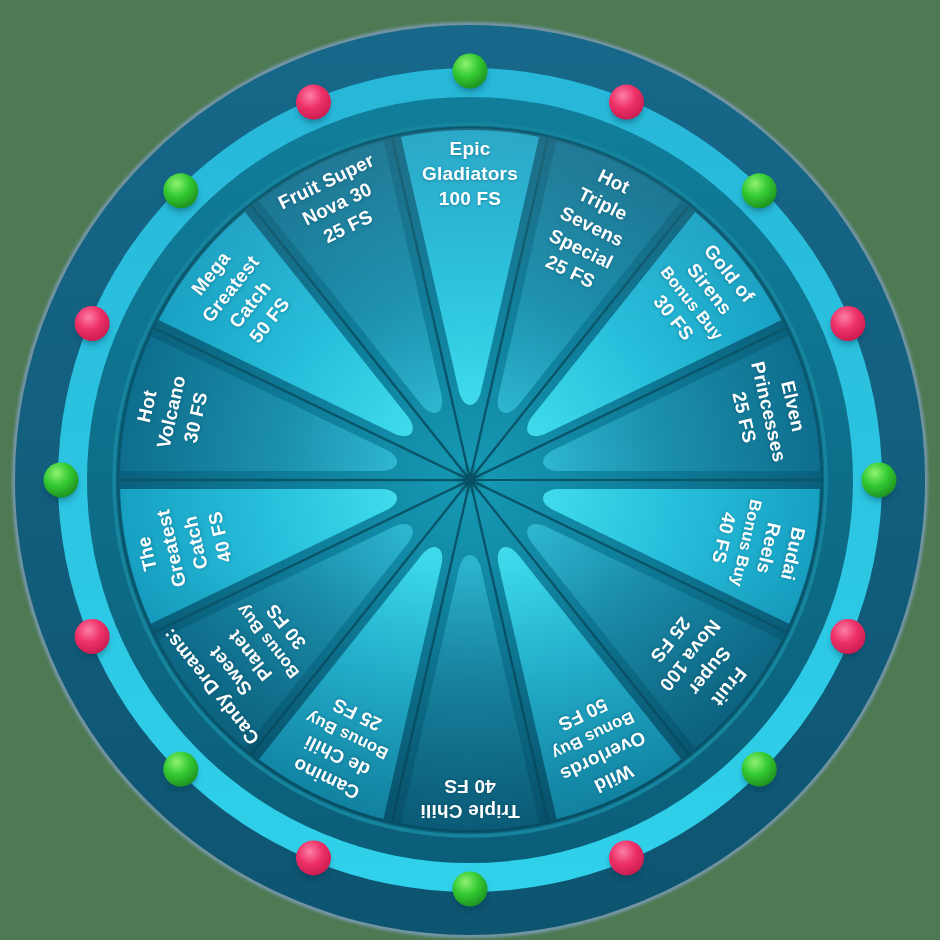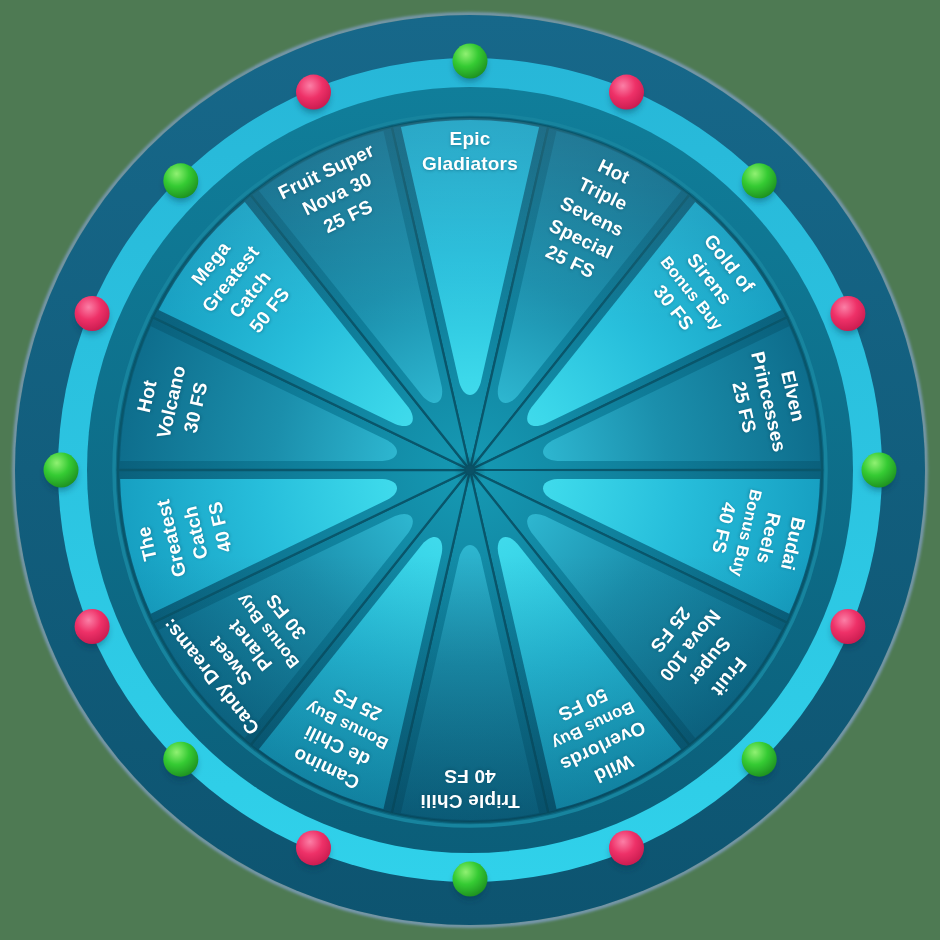--- a/index.html
+++ b/index.html
@@ -1,21 +1,21 @@
 <!DOCTYPE html>
 <html style="--bg: #4e7a53; --halo: #8ca7db; --outerRingTop: #17688a; --outerRingBottom: #0d5470; --rimTop: #27b7d8; --rimBottom: #30d1ea; --innerRingTop: #107e9a; --innerRingBottom: #0b5e79; --faceBase: #0d6a84; --bevel: #17849e; --segLightIn: #52e2f2; --segLightMid: #27bedb; --segLightOut: #17a0c2; --segDarkIn: #44d4e6; --segDarkMid: #1b8fac; --segDarkOut: #0e6e8d; --wedgeIn: #169ab4; --wedgeMid: #0f7e9a; --wedgeOut: #0a607c; --separator: #09566b; --ballGreen: #35cb33; --ballGreenHi: #90f172; --ballGreenEdge: #1e9220; --ballPink: #ee3168; --ballPinkHi: #fb7fa6; --ballPinkEdge: #c81a4e; --text: #ffffff;"><head>
 <meta charset="utf-8">
 <style>
   html,body{margin:0;padding:0;}
   body{
     width:940px;height:940px;overflow:hidden;
     background:var(--bg,#4e7a53);
     font-family:"Liberation Sans","DejaVu Sans",sans-serif;
   }
-  .stage{position:relative;width:940px;height:864px;}
+  .stage{position:relative;width:940px;height:864px;margin-top:10px;}
   .wheel-svg{position:absolute;left:0;top:0;z-index:1;}
   .label-anchor{
     position:absolute;left:470px;top:470px;width:0;height:0;
     transform:rotate(var(--a,0deg));
     z-index:3;pointer-events:none;
   }
   .label-box{
     position:absolute;left:-120px;top:-344px;width:240px;
     text-align:center;color:var(--text,#ffffff);
     font-weight:700;letter-spacing:.2px;
@@ -180,20 +180,21 @@
       <circle cx="180.8" cy="180.8" r="17.5" fill="url(#gGreen)"></circle>
       <circle cx="313.5" cy="92.1" r="17.5" fill="url(#gPink)"></circle>
     </g>
   </svg>
 
   <div class="label-anchor" style="--a:0deg">
     <div class="label-box">
       <div class="seg-title">Epic
 Gladiators</div>
       <div class="seg-bonus"></div>
+      <div class="seg-fs">100 FS</div>
     </div>
   </div>
   <div class="label-anchor" style="--a:25.71deg">
     <div class="label-box">
       <div class="seg-title">Hot
 Triple
 Sevens
 Special</div>
       <div class="seg-bonus"></div>
       <div class="seg-fs">25 FS</div>

